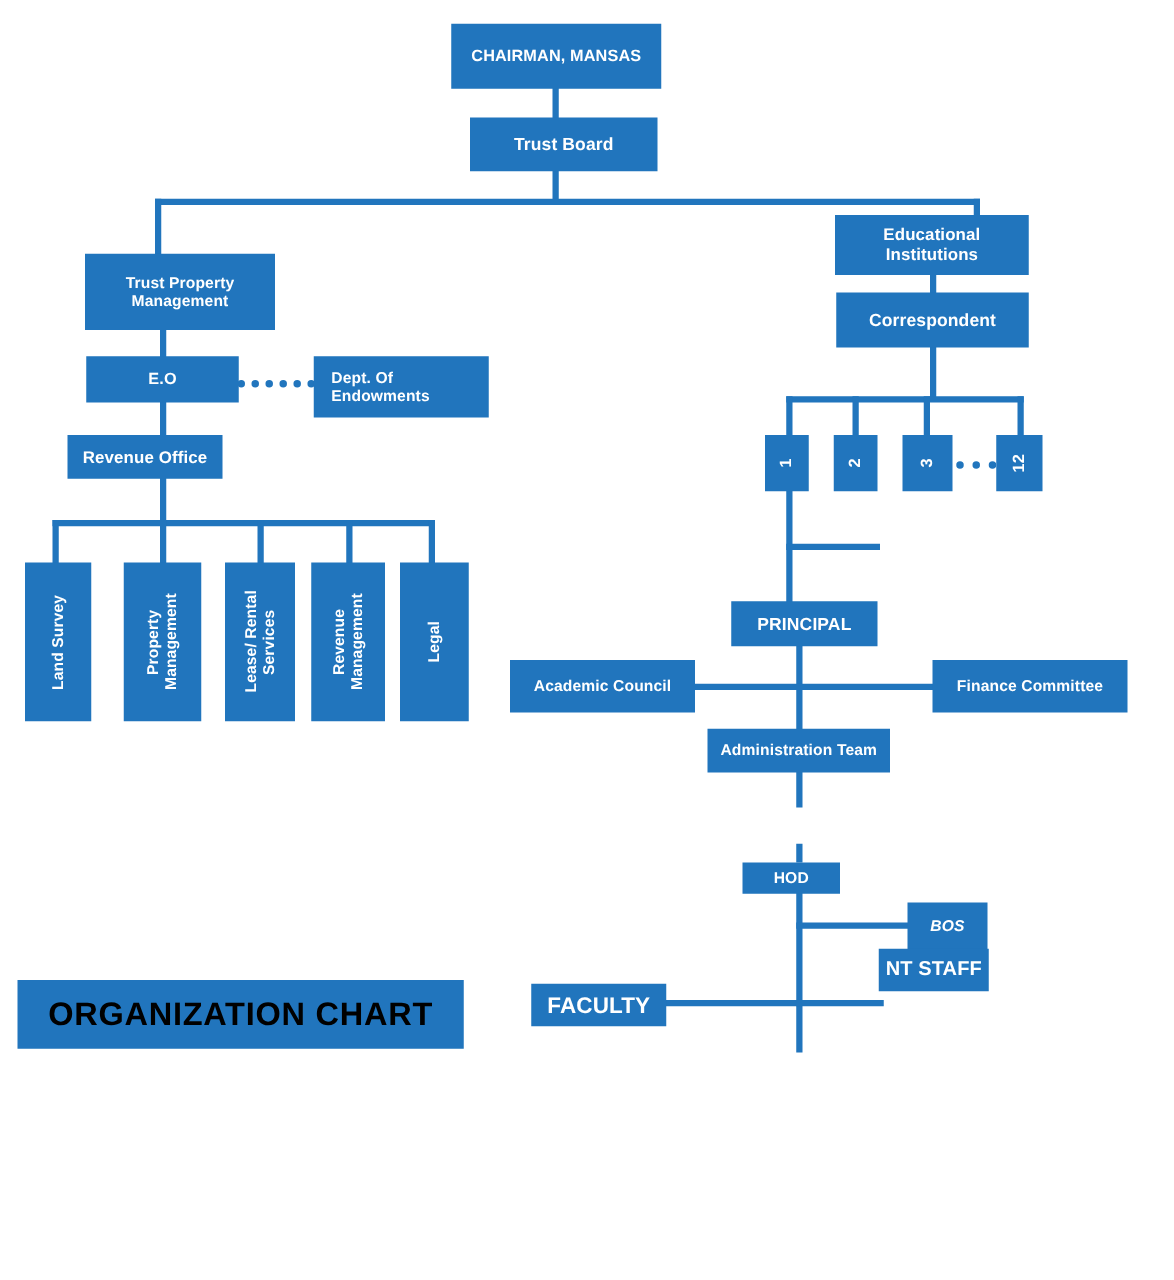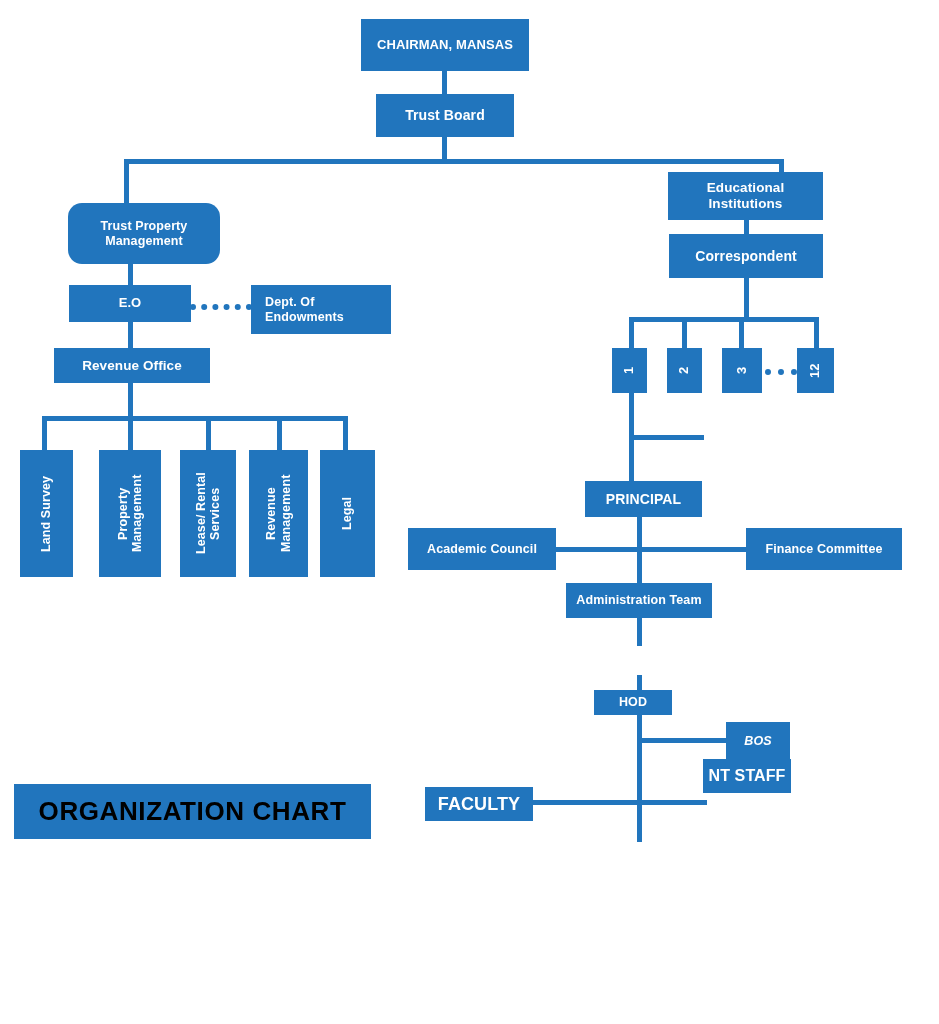--- a/index.html
+++ b/index.html
@@ -119,29 +119,29 @@
   <div class="conn" style="left:637px; top:714px; width:5px; height:128px;"></div>
 
   <div class="conn" style="left:637px; top:738px; width:92px; height:5px;"></div>
 
   <div class="conn" style="left:530px; top:800px; width:110px; height:5px;"></div>
 
   <div class="conn" style="left:637px; top:800px; width:70px; height:5px;"></div>
 
   <div class="node narrow-cond" style="left:361px; top:19px; width:168px; height:52px; font-size:13px;">CHAIRMAN, MANSAS</div>
 
-  <div class="node narrow-cond" style="left:376px; top:94px; width:138px; height:43px; font-size:14px;">Trust Board</div>
+  <div class="node narrow-cond" style="left:376px; top:94px; width:150px; height:43px; font-size:14px;">Trust Board</div>
 
-  <div class="node" style="left:68px; top:203px; width:152px; height:61px; font-size:12.5px;border-radius:14px;">Trust Property Management</div>
+  <div class="node" style="left:68px; top:203px; width:152px; height:61px; font-size:12.5px;">Trust Property Management</div>
 
   <div class="node narrow-cond" style="left:69px; top:285px; width:122px; height:37px; font-size:13px;">E.O</div>
 
   <div class="node" style="left:251px; top:285px; width:140px; height:49px; font-size:12.5px; justify-content:flex-start; text-align:left; padding-left:14px;">Dept. Of Endowments</div>
 
-  <div class="node narrow-cond" style="left:54px; top:348px; width:156px; height:35px; font-size:13.5px;">Revenue Office</div>
+  <div class="node narrow-cond" style="left:54px; top:348px; width:124px; height:35px; font-size:13.5px;">Revenue Office</div>
 
   <div class="node vert" style="left:20px; top:450px; width:53px; height:127px; font-size:12.5px;">Land Survey</div>
 
   <div class="node vert" style="left:99px; top:450px; width:62px; height:127px; font-size:12.5px;">Property Management</div>
 
   <div class="node vert" style="left:180px; top:450px; width:56px; height:127px; font-size:12.5px;">Lease/ Rental Services</div>
 
   <div class="node vert" style="left:249px; top:450px; width:59px; height:127px; font-size:12.5px;">Revenue Management</div>
 
   <div class="node vert" style="left:320px; top:450px; width:55px; height:127px; font-size:12.5px;">Legal</div>

